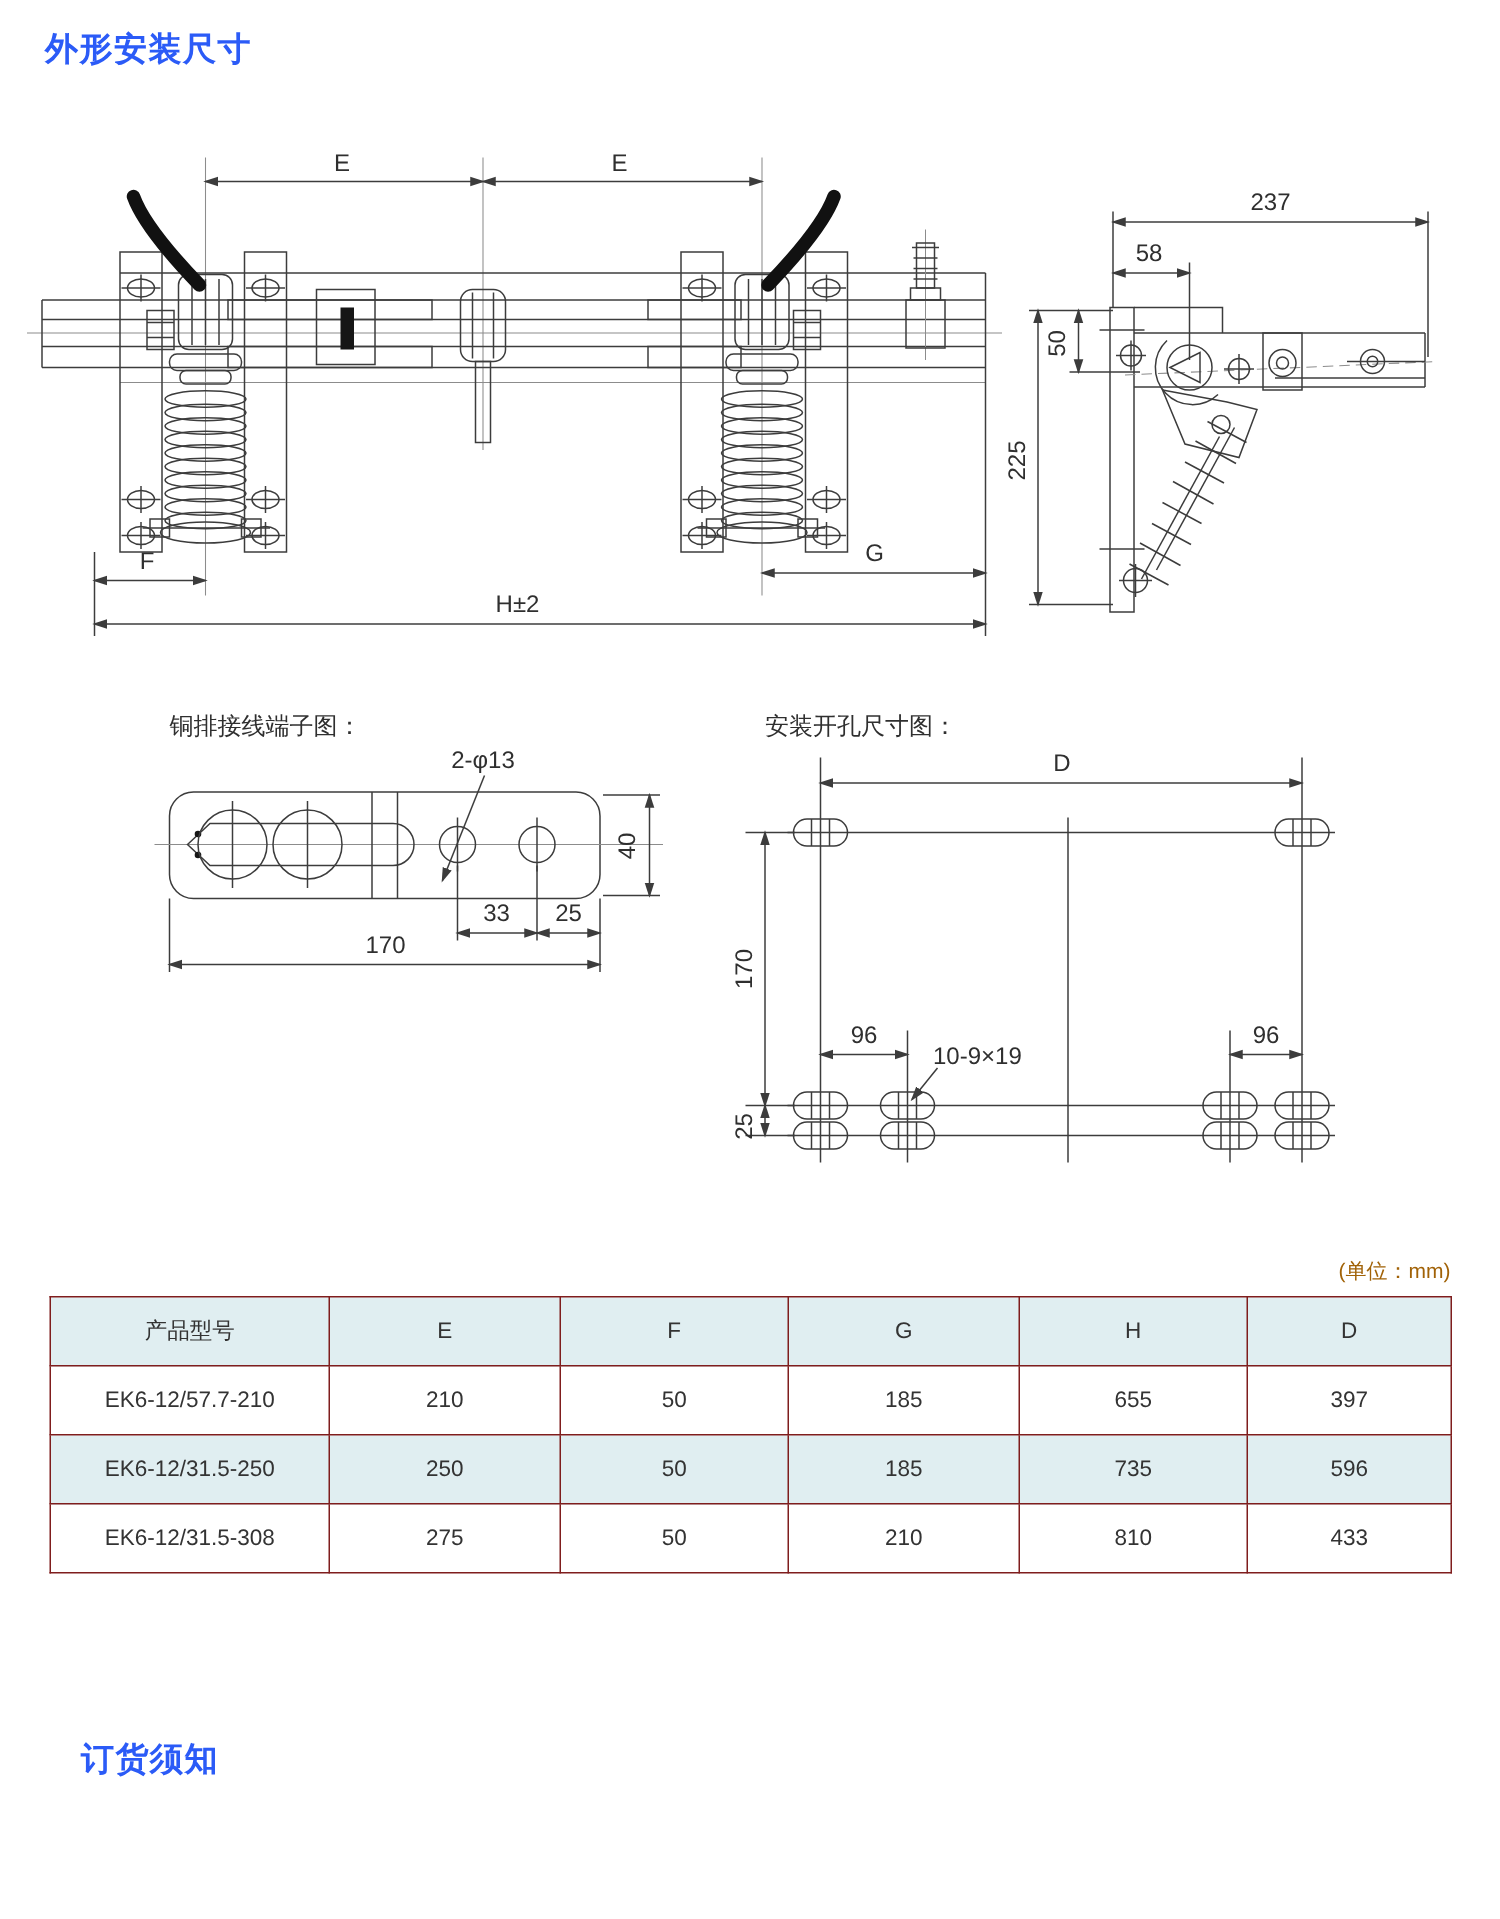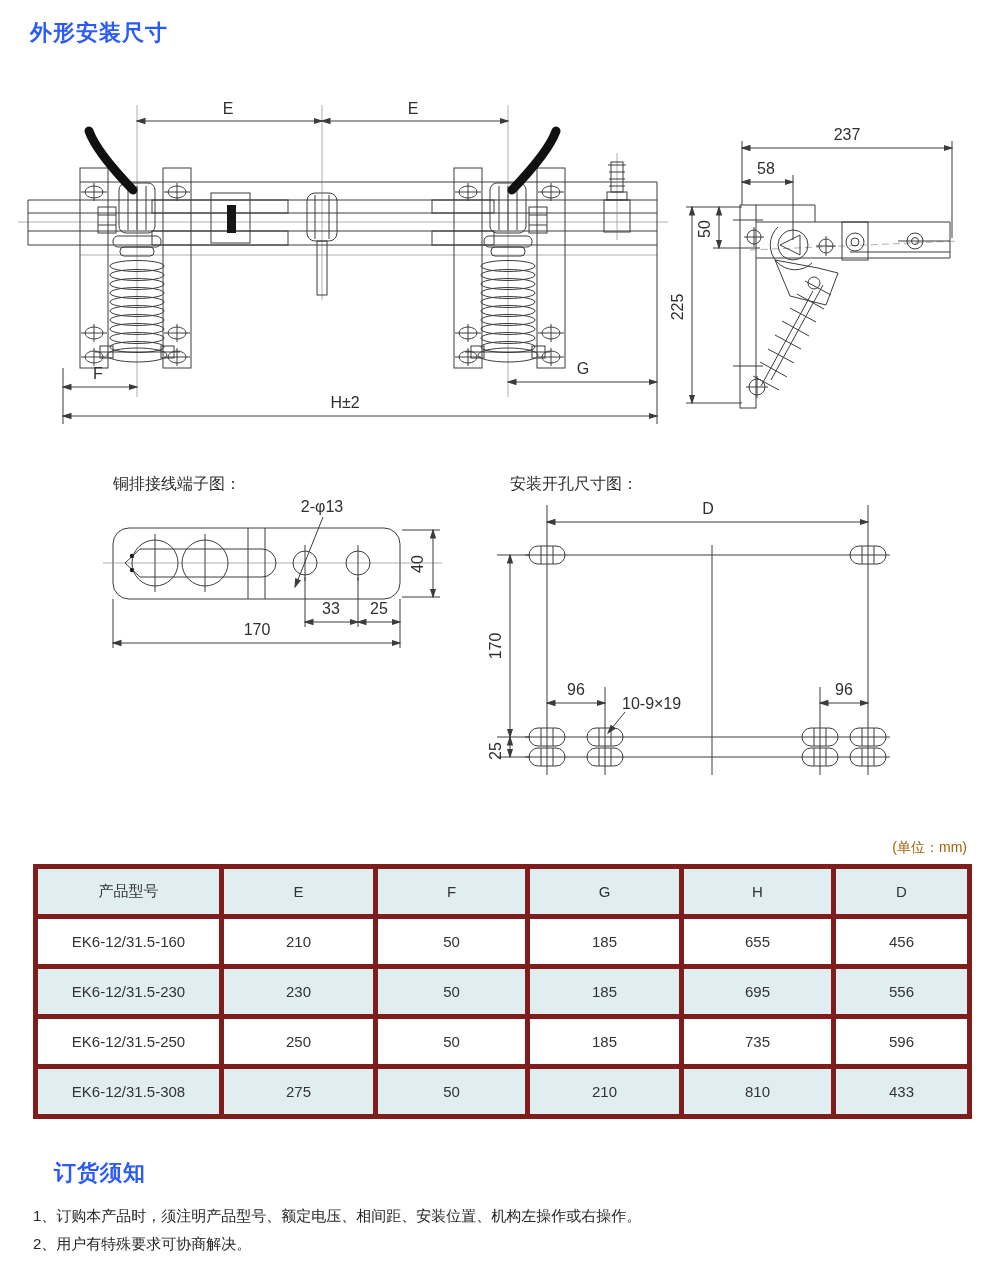--- a/index.html
+++ b/index.html
@@ -21,21 +21,21 @@
       font-family:"Liberation Sans","DejaVu Sans",sans-serif;}
   svg.drawing .cl{stroke:#8c8c8c;stroke-width:0.7;}
   svg.drawing .dash{stroke-dasharray:7 4;}
   svg.drawing .fillk{fill:#161616;stroke:none;}
   svg.drawing .thick{stroke:#111;stroke-width:9;stroke-linecap:round;}
   svg.drawing .mk{fill:#3c3c3c;stroke:none;}
   svg.drawing .diaglabel{font-size:16px;}
   
   .spec-table{position:absolute;left:33px;top:864px;border-collapse:collapse;
       width:934px;font-size:15px;color:#333;table-layout:fixed;}
-  .spec-table th,.spec-table td{border:5px solid #7f1d1d;text-align:center;
+  .spec-table th,.spec-table td{border:1px solid #7f1d1d;text-align:center;
       height:45px;font-weight:normal;padding:0;}
   .spec-table thead th{background:#e0eef1;}
   .spec-table tbody tr:nth-child(even) td{background:#e0eef1;}
 </style>
 </head>
 <body>
 
 <div class="page">
 
   <h1 id="title" class="h-blue">外形安装尺寸</h1>
@@ -339,34 +339,26 @@
         <th>产品型号</th>
         <th>E</th>
         <th>F</th>
         <th>G</th>
         <th>H</th>
         <th>D</th>
       </tr>
     </thead>
     <tbody>
       <tr>
-        <td>EK6-12/31.5-160</td>
+        <td>EK6-12/57.7-210</td>
         <td>210</td>
         <td>50</td>
         <td>185</td>
         <td>655</td>
-        <td>456</td>
-      </tr>
-      <tr>
-        <td>EK6-12/31.5-230</td>
-        <td>230</td>
-        <td>50</td>
-        <td>185</td>
-        <td>695</td>
-        <td>556</td>
+        <td>397</td>
       </tr>
       <tr>
         <td>EK6-12/31.5-250</td>
         <td>250</td>
         <td>50</td>
         <td>185</td>
         <td>735</td>
         <td>596</td>
       </tr>
       <tr>
@@ -375,18 +367,14 @@
         <td>50</td>
         <td>210</td>
         <td>810</td>
         <td>433</td>
       </tr>
     </tbody>
   </table>
 
   <h2 id="order-title" class="h-blue">订货须知</h2>
 
-  <div class="notes">
-    <p>1、订购本产品时，须注明产品型号、额定电压、相间距、安装位置、机构左操作或右操作。</p>
-    <p>2、用户有特殊要求可协商解决。</p>
-  </div>
 
 </div>
 
 </body></html>

